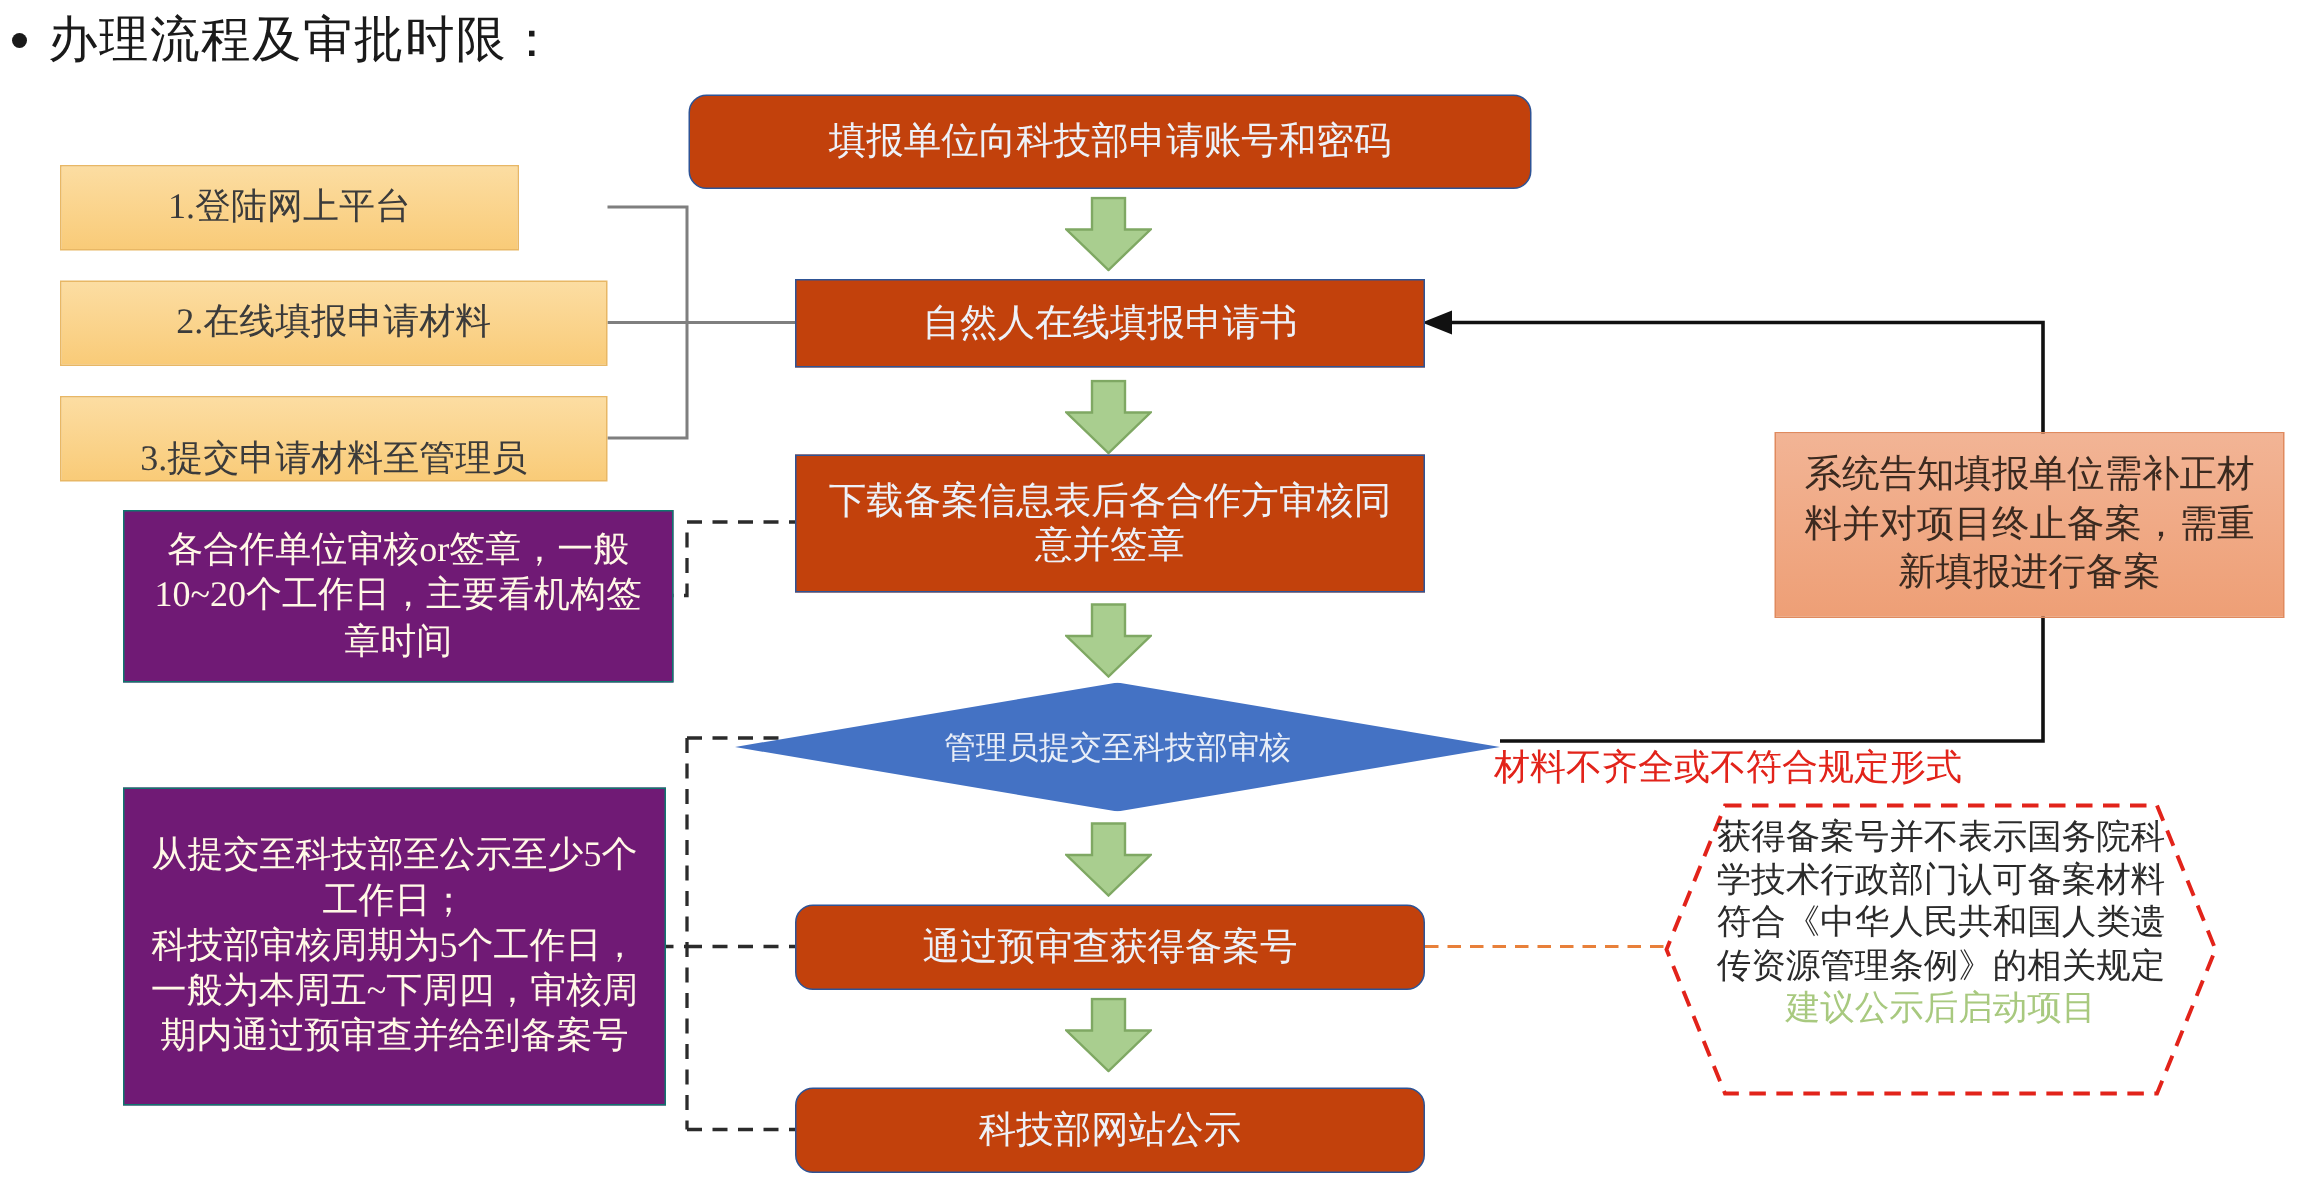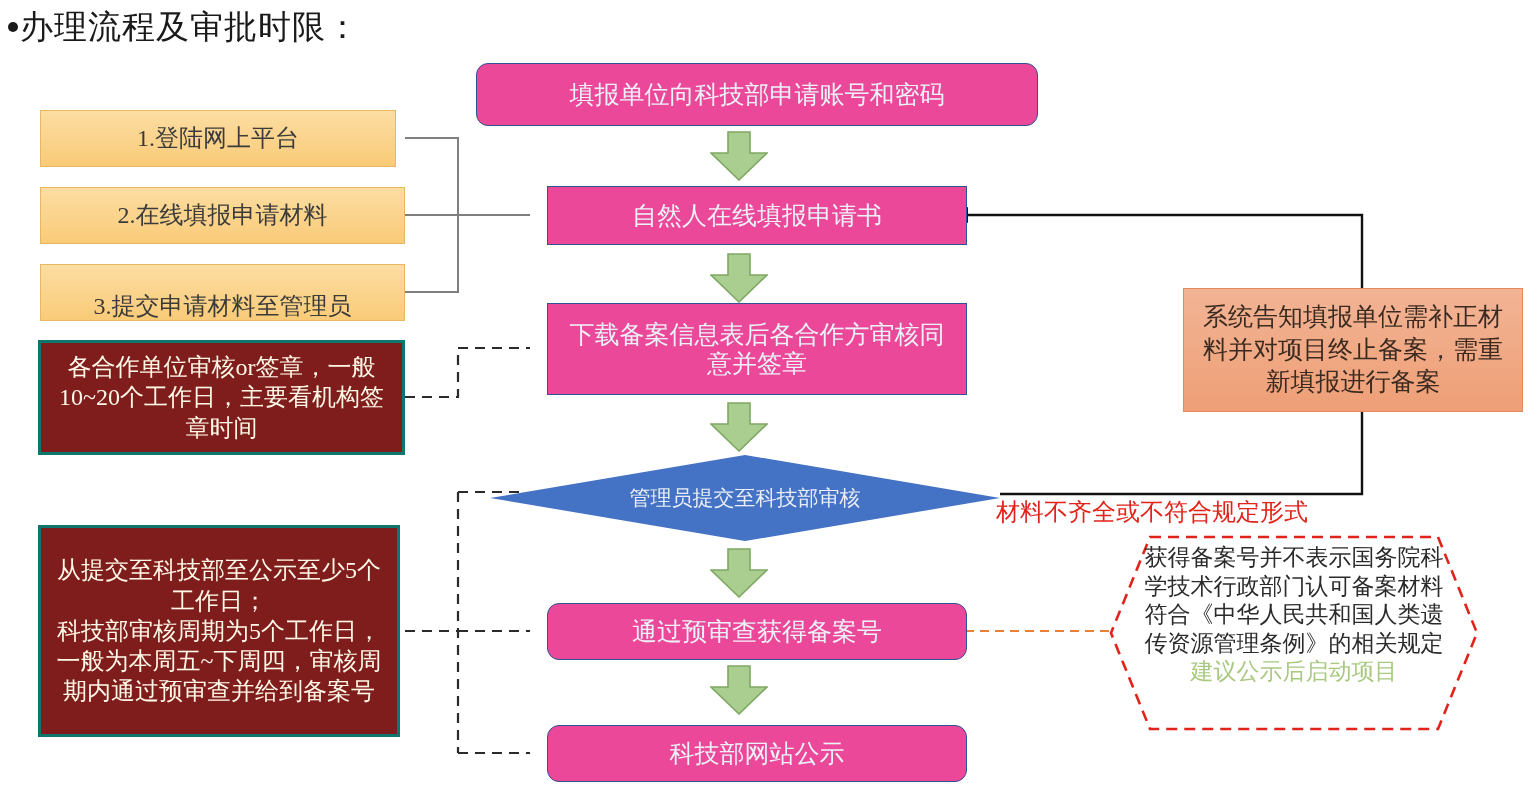--- a/index.html
+++ b/index.html
@@ -12,60 +12,60 @@
     overflow: hidden;
     position: relative;
   }
   #stage { position: absolute; left:0; top:0; width:1539px; height:787px; }
 
   .abs { position: absolute; box-sizing: border-box; }
 
   
   #title-row {
     left: 8px; top: 4px; width: 700px; height: 46px;
-    display: flex; align-items: center; gap: 2px;
+    display: flex; align-items: center; gap: 14px;
   }
   #title-bullet {
     width: 10px; height: 10px; border-radius: 50%;
     background: #1a1a1a; flex: 0 0 auto;
   }
   #title-text {
     font-size: 33px; color: #1a1a1a; line-height: 1;
     letter-spacing: 1px; white-space: nowrap;
   }
 
   
   .node {
     display: flex; align-items: center; justify-content: center;
     text-align: center; line-height: 1.18;
   }
 
   .blue-box {
-    background: #ec4899;
+    background: #c2410c;
     border: 1px solid #2E5395;
     color: #EDF1F8;
     font-size: 25px;
-    margin-left: 17px;
   }
   .blue-round { border-radius: 12px; }
 
   .yellow-light {
     background: #FBD38C;
     background: linear-gradient(180deg,#FCDDA2 0%, #F9CB78 100%);
     border: 1px solid #E8B765;
     color: #3b3b3b;
     font-size: 24px;
   }
 
   .yellow-strong {
-    background: #7f1d1d;
-    border: 3px solid #0f766e;
+    background: #701a75;
+    border: 1px solid #0f766e;
     color: #FFF8E6;
     font-size: 24px;
     line-height: 1.26;
+    margin-left: 44px;
   }
 
   .salmon-box {
     background: #F0AB86;
     background: linear-gradient(180deg,#F2B495 0%, #EE9F76 100%);
     border: 1px solid #E08A5E;
     color: #3b2a20;
     font-size: 25px;
     line-height: 1.3;
   }
@@ -133,21 +133,21 @@
     <path d="M458,492 L525,492" fill="none" stroke="#2b2b2b" stroke-width="2.2" stroke-dasharray="10,7"></path>
     <path d="M458,631 L530,631" fill="none" stroke="#2b2b2b" stroke-width="2.2" stroke-dasharray="10,7"></path>
     <path d="M458,753 L530,753" fill="none" stroke="#2b2b2b" stroke-width="2.2" stroke-dasharray="10,7"></path>
 
     <path d="M1000,494 L1362,494 L1362,215 L958,215" fill="none" stroke="#111111" stroke-width="2.4"></path>
     <polygon points="948,215 968,207 968,223" fill="#111111"></polygon>
 
     <path d="M950,631 L1112,631" fill="none" stroke="#E8803A" stroke-width="2" stroke-dasharray="9,6"></path>
   </svg>
 
-  <div class="abs node yellow-light" style="left:40px; top:110px; width:356px; height:57px;">
+  <div class="abs node yellow-light" style="left:40px; top:110px; width:306px; height:57px;">
     <span>1.登陆网上平台</span>
   </div>
 
   <div class="abs node yellow-light" style="left:40px; top:187px; width:365px; height:57px;">
     <span>2.在线填报申请材料</span>
   </div>
 
   <div class="abs node yellow-light" style="left:40px; top:264px; width:365px; height:57px;align-items:flex-end;">
     <span>3.提交申请材料至管理员</span>
   </div>

